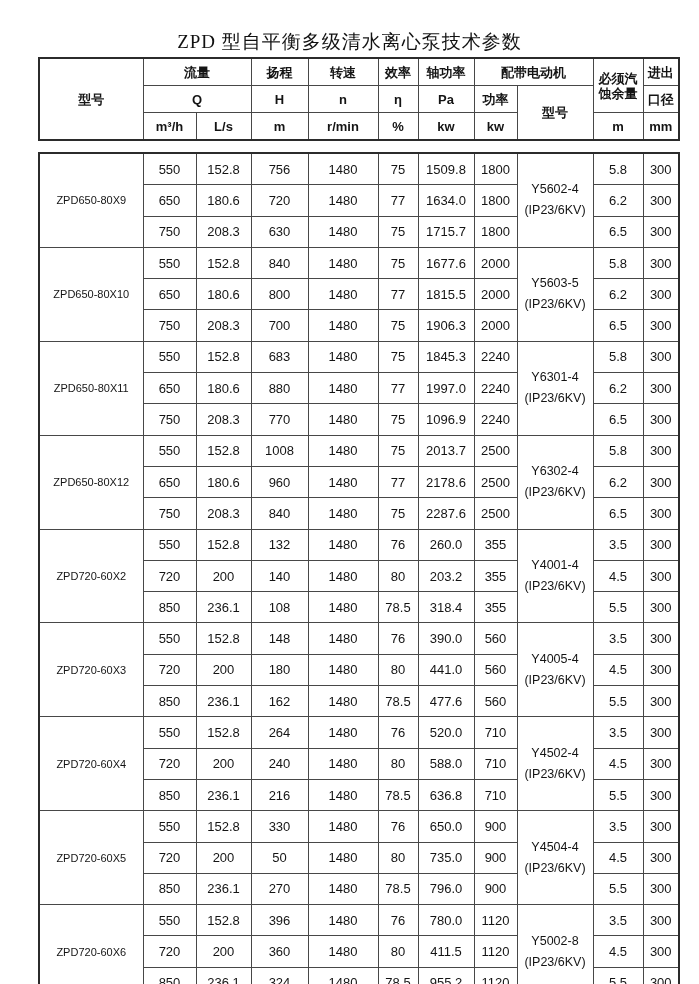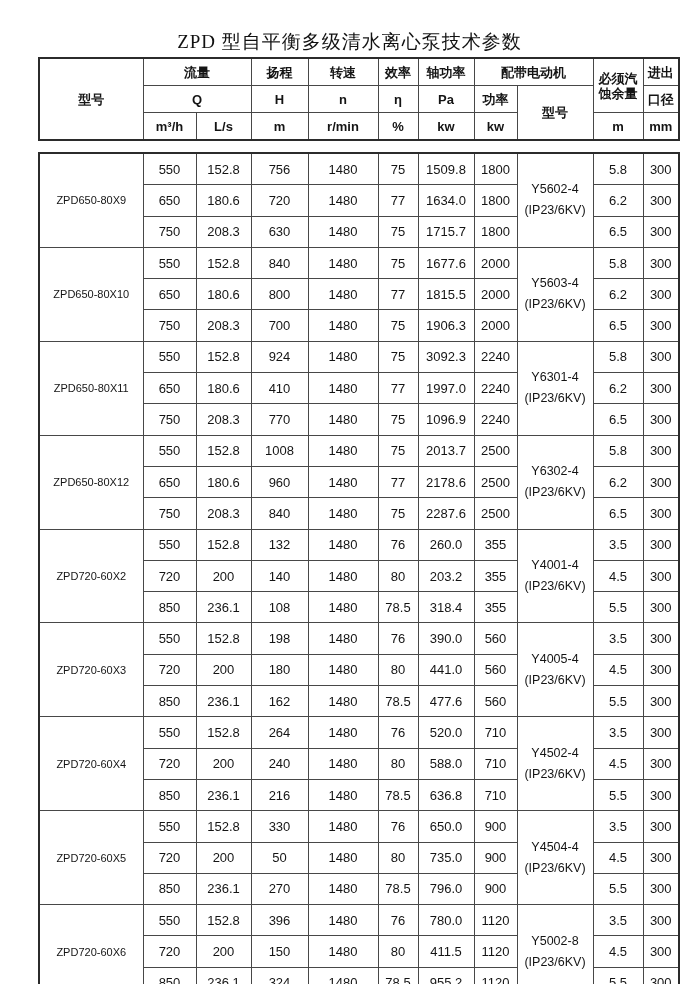--- a/index.html
+++ b/index.html
@@ -145,21 +145,21 @@
         <tr>
           <td class="pump-model-cell" rowspan="3">ZPD650-80X10</td>
           <td>550</td>
           <td>152.8</td>
           <td>840</td>
           <td>1480</td>
           <td>75</td>
           <td>1677.6</td>
           <td>2000</td>
           <td class="motor-model-cell" rowspan="3">
-            <div>Y5603-4</div>
+            <div>Y5603-5</div>
             <div>(IP23/6KV)</div>
           </td>
           <td>5.8</td>
           <td>300</td>
         </tr>
         <tr>
           <td>650</td>
           <td>180.6</td>
           <td>800</td>
           <td>1480</td>
@@ -177,36 +177,36 @@
           <td>75</td>
           <td>1906.3</td>
           <td>2000</td>
           <td>6.5</td>
           <td>300</td>
         </tr>
         <tr>
           <td class="pump-model-cell" rowspan="3">ZPD650-80X11</td>
           <td>550</td>
           <td>152.8</td>
-          <td>924</td>
-          <td>1480</td>
-          <td>75</td>
-          <td>3092.3</td>
+          <td>683</td>
+          <td>1480</td>
+          <td>75</td>
+          <td>1845.3</td>
           <td>2240</td>
           <td class="motor-model-cell" rowspan="3">
             <div>Y6301-4</div>
             <div>(IP23/6KV)</div>
           </td>
           <td>5.8</td>
           <td>300</td>
         </tr>
         <tr>
           <td>650</td>
           <td>180.6</td>
-          <td>410</td>
+          <td>880</td>
           <td>1480</td>
           <td>77</td>
           <td>1997.0</td>
           <td>2240</td>
           <td>6.2</td>
           <td>300</td>
         </tr>
         <tr>
           <td>750</td>
           <td>208.3</td>
@@ -291,21 +291,21 @@
           <td>78.5</td>
           <td>318.4</td>
           <td>355</td>
           <td>5.5</td>
           <td>300</td>
         </tr>
         <tr>
           <td class="pump-model-cell" rowspan="3">ZPD720-60X3</td>
           <td>550</td>
           <td>152.8</td>
-          <td>198</td>
+          <td>148</td>
           <td>1480</td>
           <td>76</td>
           <td>390.0</td>
           <td>560</td>
           <td class="motor-model-cell" rowspan="3">
             <div>Y4005-4</div>
             <div>(IP23/6KV)</div>
           </td>
           <td>3.5</td>
           <td>300</td>
@@ -420,21 +420,21 @@
           <td class="motor-model-cell" rowspan="3">
             <div>Y5002-8</div>
             <div>(IP23/6KV)</div>
           </td>
           <td>3.5</td>
           <td>300</td>
         </tr>
         <tr>
           <td>720</td>
           <td>200</td>
-          <td>150</td>
+          <td>360</td>
           <td>1480</td>
           <td>80</td>
           <td>411.5</td>
           <td>1120</td>
           <td>4.5</td>
           <td>300</td>
         </tr>
         <tr>
           <td>850</td>
           <td>236.1</td>

